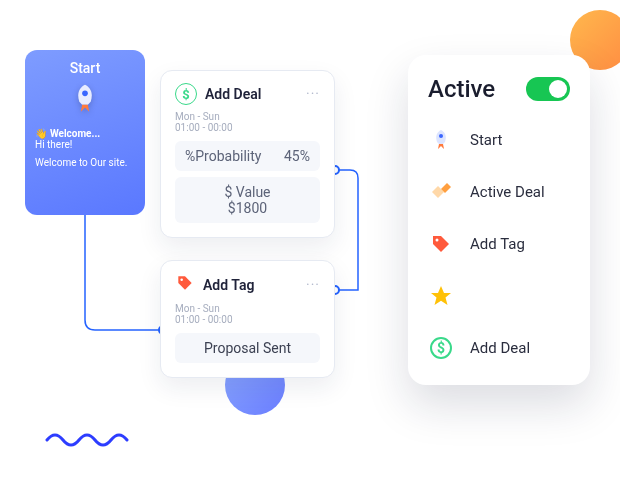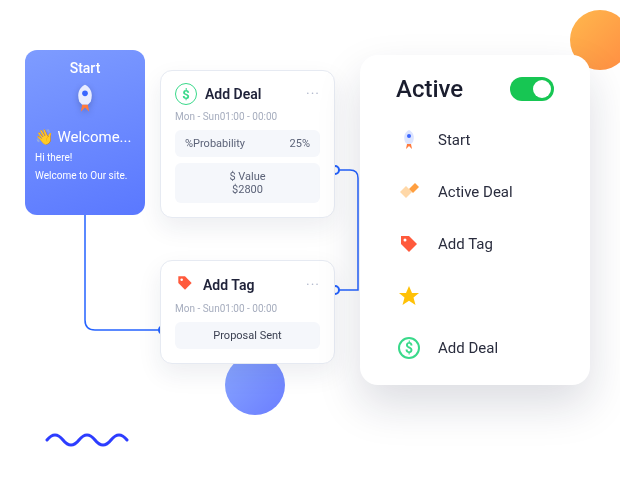--- a/index.html
+++ b/index.html
@@ -54,23 +54,22 @@
       text-align: center;
       margin-bottom: 6px;
       font-weight: 500;
     }
     .start-card .rocket {
       text-align: center;
       margin-bottom: 8px;
     }
     .start-card .rocket svg { filter: drop-shadow(0 2px 3px rgba(0,0,0,.2)); }
     .welcome-row {
-      font-size: 15px;
-      font-weight: 400;
-      margin-bottom: 6px;
+      font-size: 10px;
+      font-weight: 700;
     }
     .start-card .hi { font-size: 10px; margin-bottom: 7px; }
     .start-card .sub { font-size: 10px; }
 
     
     .node-card {
       position: absolute;
       background: #fff;
       border: 1px solid #e6eaf2;
       border-radius: 12px;
@@ -93,53 +92,55 @@
     .node-head h3 { font-size: 14px; font-weight: 600; color: #20233a; }
     .node-head .more {
       margin-left: auto;
       color: #b4bbce;
       font-size: 14px;
       letter-spacing: 1px;
       cursor: pointer;
     }
     .schedule {
       display: flex;
+      justify-content: space-between;
       font-size: 10px;
       color: #a6adbe;
       margin-bottom: 8px;
+      flex-direction: column;
     }
     .row {
       display: flex;
       justify-content: space-between;
       align-items: center;
       background: #f5f7fb;
       border-radius: 6px;
       padding: 7px 10px;
-      font-size: 11px;
+      font-size: 14px;
       color: #5c6378;
       margin-bottom: 6px;
     }
     .row:last-child { margin-bottom: 0; flex-direction: column; }
     .row.center { justify-content: center; color: #3c4152; }
 
     
     .deal-card { left: 160px; top: 70px; width: 175px; }
 
     
     .tag-card { left: 160px; top: 260px; width: 175px; }
 
     
     .active-panel {
       position: absolute;
       right: 30px;
       top: 55px;
-      width: 230px;
+      width: 182px;
       background: #fff;
       border-radius: 18px;
-      padding: 20px 36px 24px;
+      padding: 20px 20px 24px;
       box-shadow: 0 20px 44px rgba(20,30,60,.15);
       z-index: 4;
     }
     .active-head {
       display: flex;
       justify-content: space-between;
       align-items: center;
       margin-bottom: 24px;
     }
     .active-head h2 {
@@ -237,25 +238,25 @@
     <span class="icon-circ dollar-icon">$</span>
     <h3>Add Deal</h3>
     <span class="more">···</span>
   </div>
   <div class="schedule">
     <span>Mon - Sun</span>
     <span>01:00 - 00:00</span>
   </div>
   <div class="row">
     <span>%Probability</span>
-    <span>25%</span>
+    <span>45%</span>
   </div>
   <div class="row">
     <span>$ Value</span>
-    <span>$2800</span>
+    <span>$1800</span>
   </div>
 </div>
 
 <div class="node-card tag-card">
   <div class="node-head">
     <span class="ic">
       <svg width="20" height="20" viewBox="0 0 24 24">
           <path d="M4 4 H12 L20 12 L12 20 L4 12 Z" fill="#ff5a3c"></path>
           <circle cx="8" cy="8" r="1.5" fill="#fff"></circle>
         </svg>

